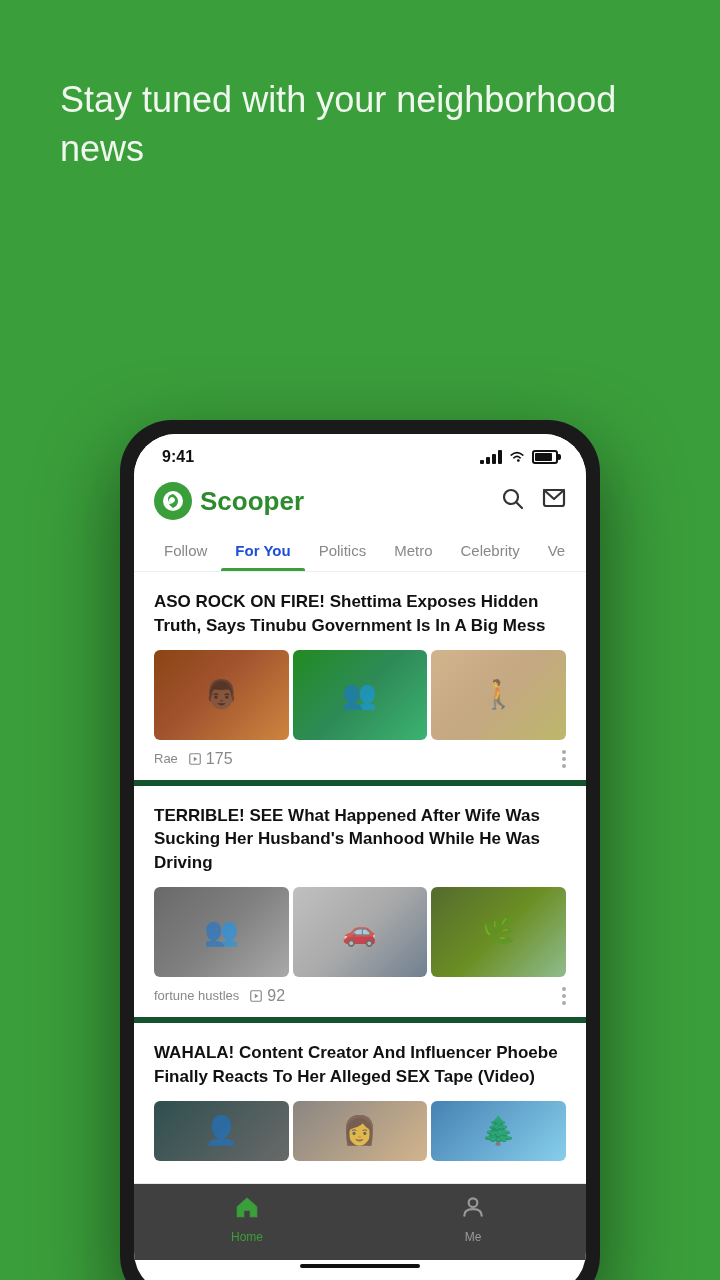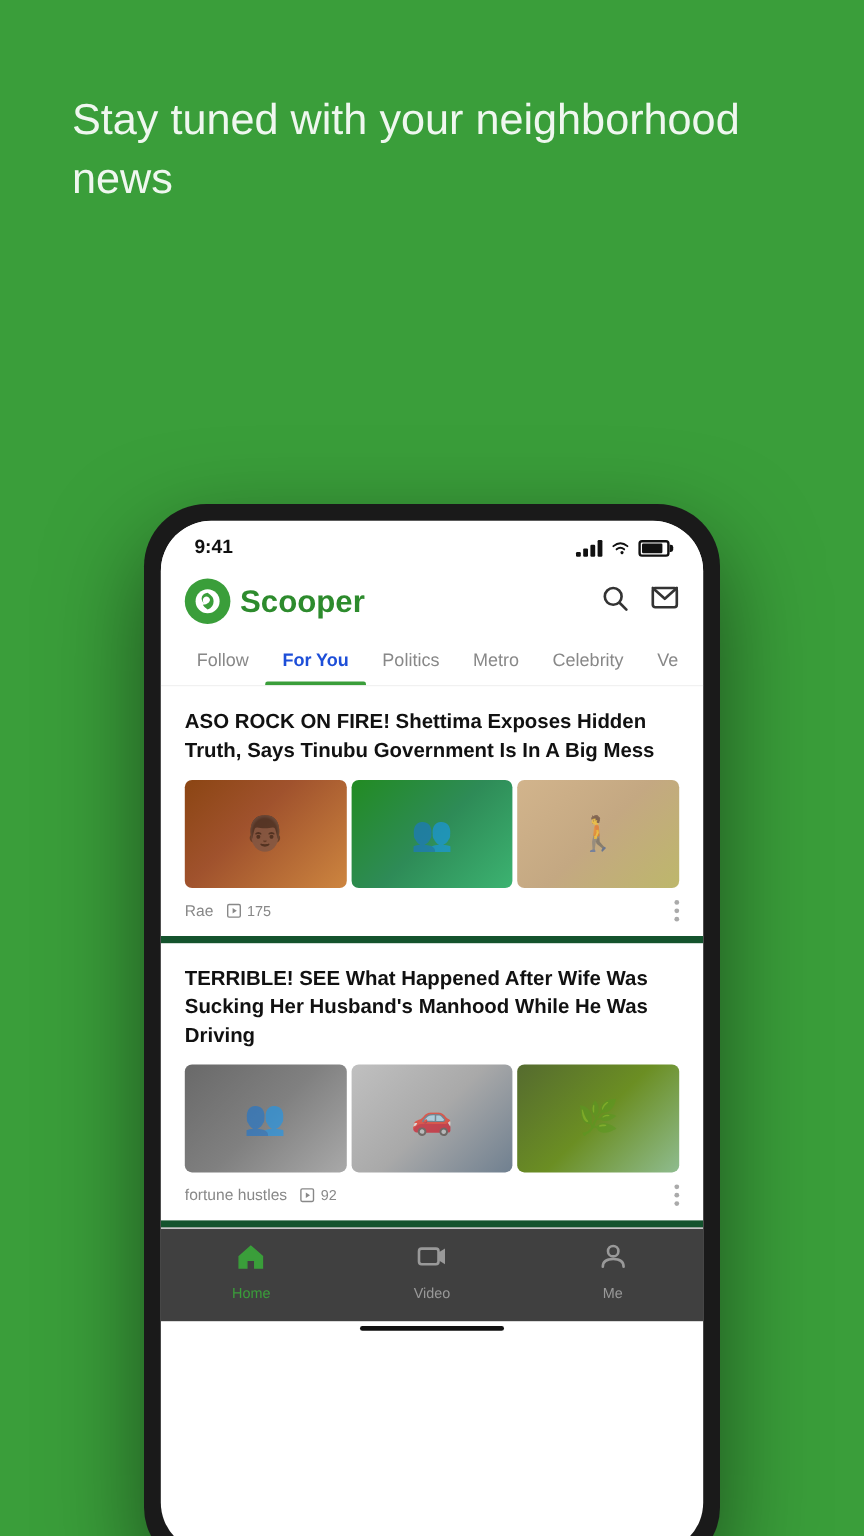--- a/index.html
+++ b/index.html
@@ -269,21 +269,21 @@
 
     .author-name {
       font-size: 13px;
       color: #888;
     }
 
     .view-count {
       display: flex;
       align-items: center;
       gap: 4px;
-      font-size: 12px;
+      font-size: 16px;
       color: #888;
     }
 
     
     .bottom-nav {
       position: sticky;
       bottom: 0;
       background: #404040;
       border-top: 1px solid #e8e8e8;
       display: flex;
@@ -497,44 +497,49 @@
                 </div>
               </div>
               <div class="three-dots">
                 <span></span>
                   <span></span>
                   <span></span>
               </div>
             </div>
           </div>
 
+          <div class="news-article" style="border-bottom: none;">
+            <div class="article-title">WAHALA! Content Creator And Influencer Phoebe Finally Reacts To Her Alleged SEX Tape (Video)</div>
+            <div class="article-images" style="height:60px; overflow:hidden;">
+              <div class="img-placeholder img3-1" style="height:60px;">
+                <div class="img-overlay">👤</div>
+              </div>
+              <div class="img-placeholder img3-2" style="height:60px;">
+                <div class="img-overlay">👩</div>
+              </div>
+              <div class="img-placeholder img3-3" style="height:60px;">
+                <div class="img-overlay">🌲</div>
+              </div>
+            </div>
+          </div>
 
         </div>
 
         <div class="bottom-nav">
           <div class="bottom-nav-item">
             <span class="bottom-nav-icon active">
               <svg width="26" height="26" viewBox="0 0 24 24" fill="none">
                 <path d="M3 12L12 4L21 12V21H15V15H9V21H3V12Z" fill="#3a9e3a" stroke="#3a9e3a" stroke-width="1"></path>
               </svg>
             </span>
             <span class="bottom-nav-label active">Home</span>
           </div>
           <div class="bottom-nav-item">
             <span class="bottom-nav-icon">
               <svg width="26" height="26" viewBox="0 0 24 24" fill="none" stroke="#999" stroke-width="2" stroke-linecap="round">
-                <rect x="2" y="6" width="15" height="12" rx="2"></rect>
-                <polygon points="17,9 22,6 22,18 17,15" fill="#999" stroke="none"></polygon>
-              </svg>
-            </span>
-            <span class="bottom-nav-label">Video</span>
-          </div>
-          <div class="bottom-nav-item">
-            <span class="bottom-nav-icon">
-              <svg width="26" height="26" viewBox="0 0 24 24" fill="none" stroke="#999" stroke-width="2" stroke-linecap="round">
                 <circle cx="12" cy="8" r="4"></circle>
                 <path d="M4 20 Q4 14 12 14 Q20 14 20 20"></path>
               </svg>
             </span>
             <span class="bottom-nav-label">Me</span>
           </div>
         </div>
         <div class="bottom-indicator"></div>
 
       </div>

